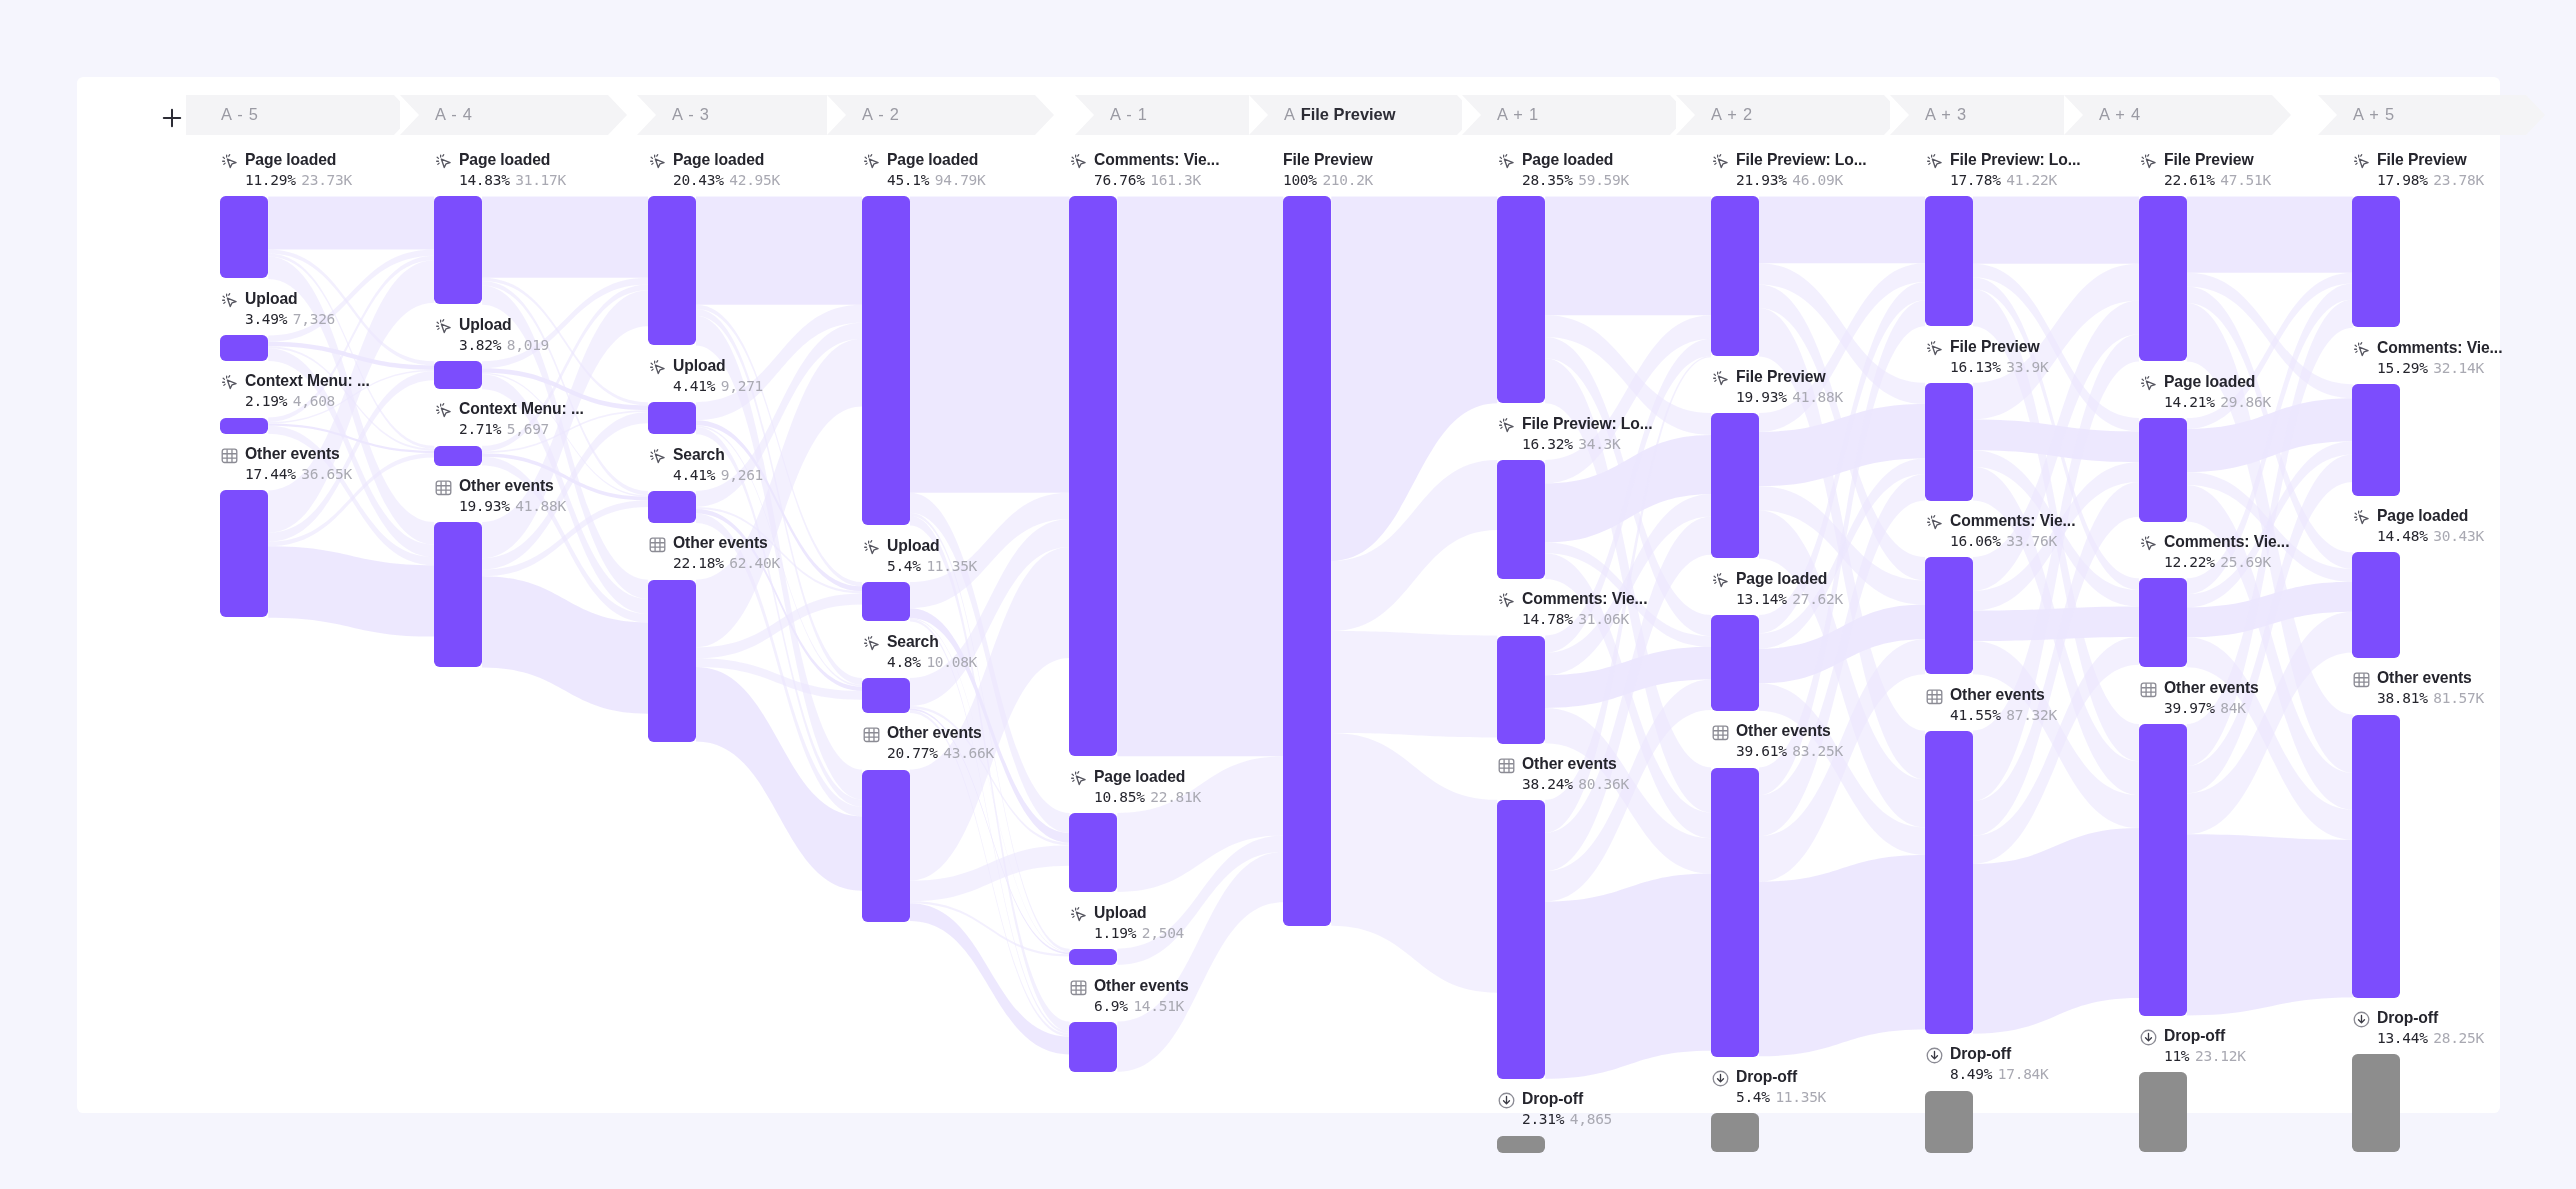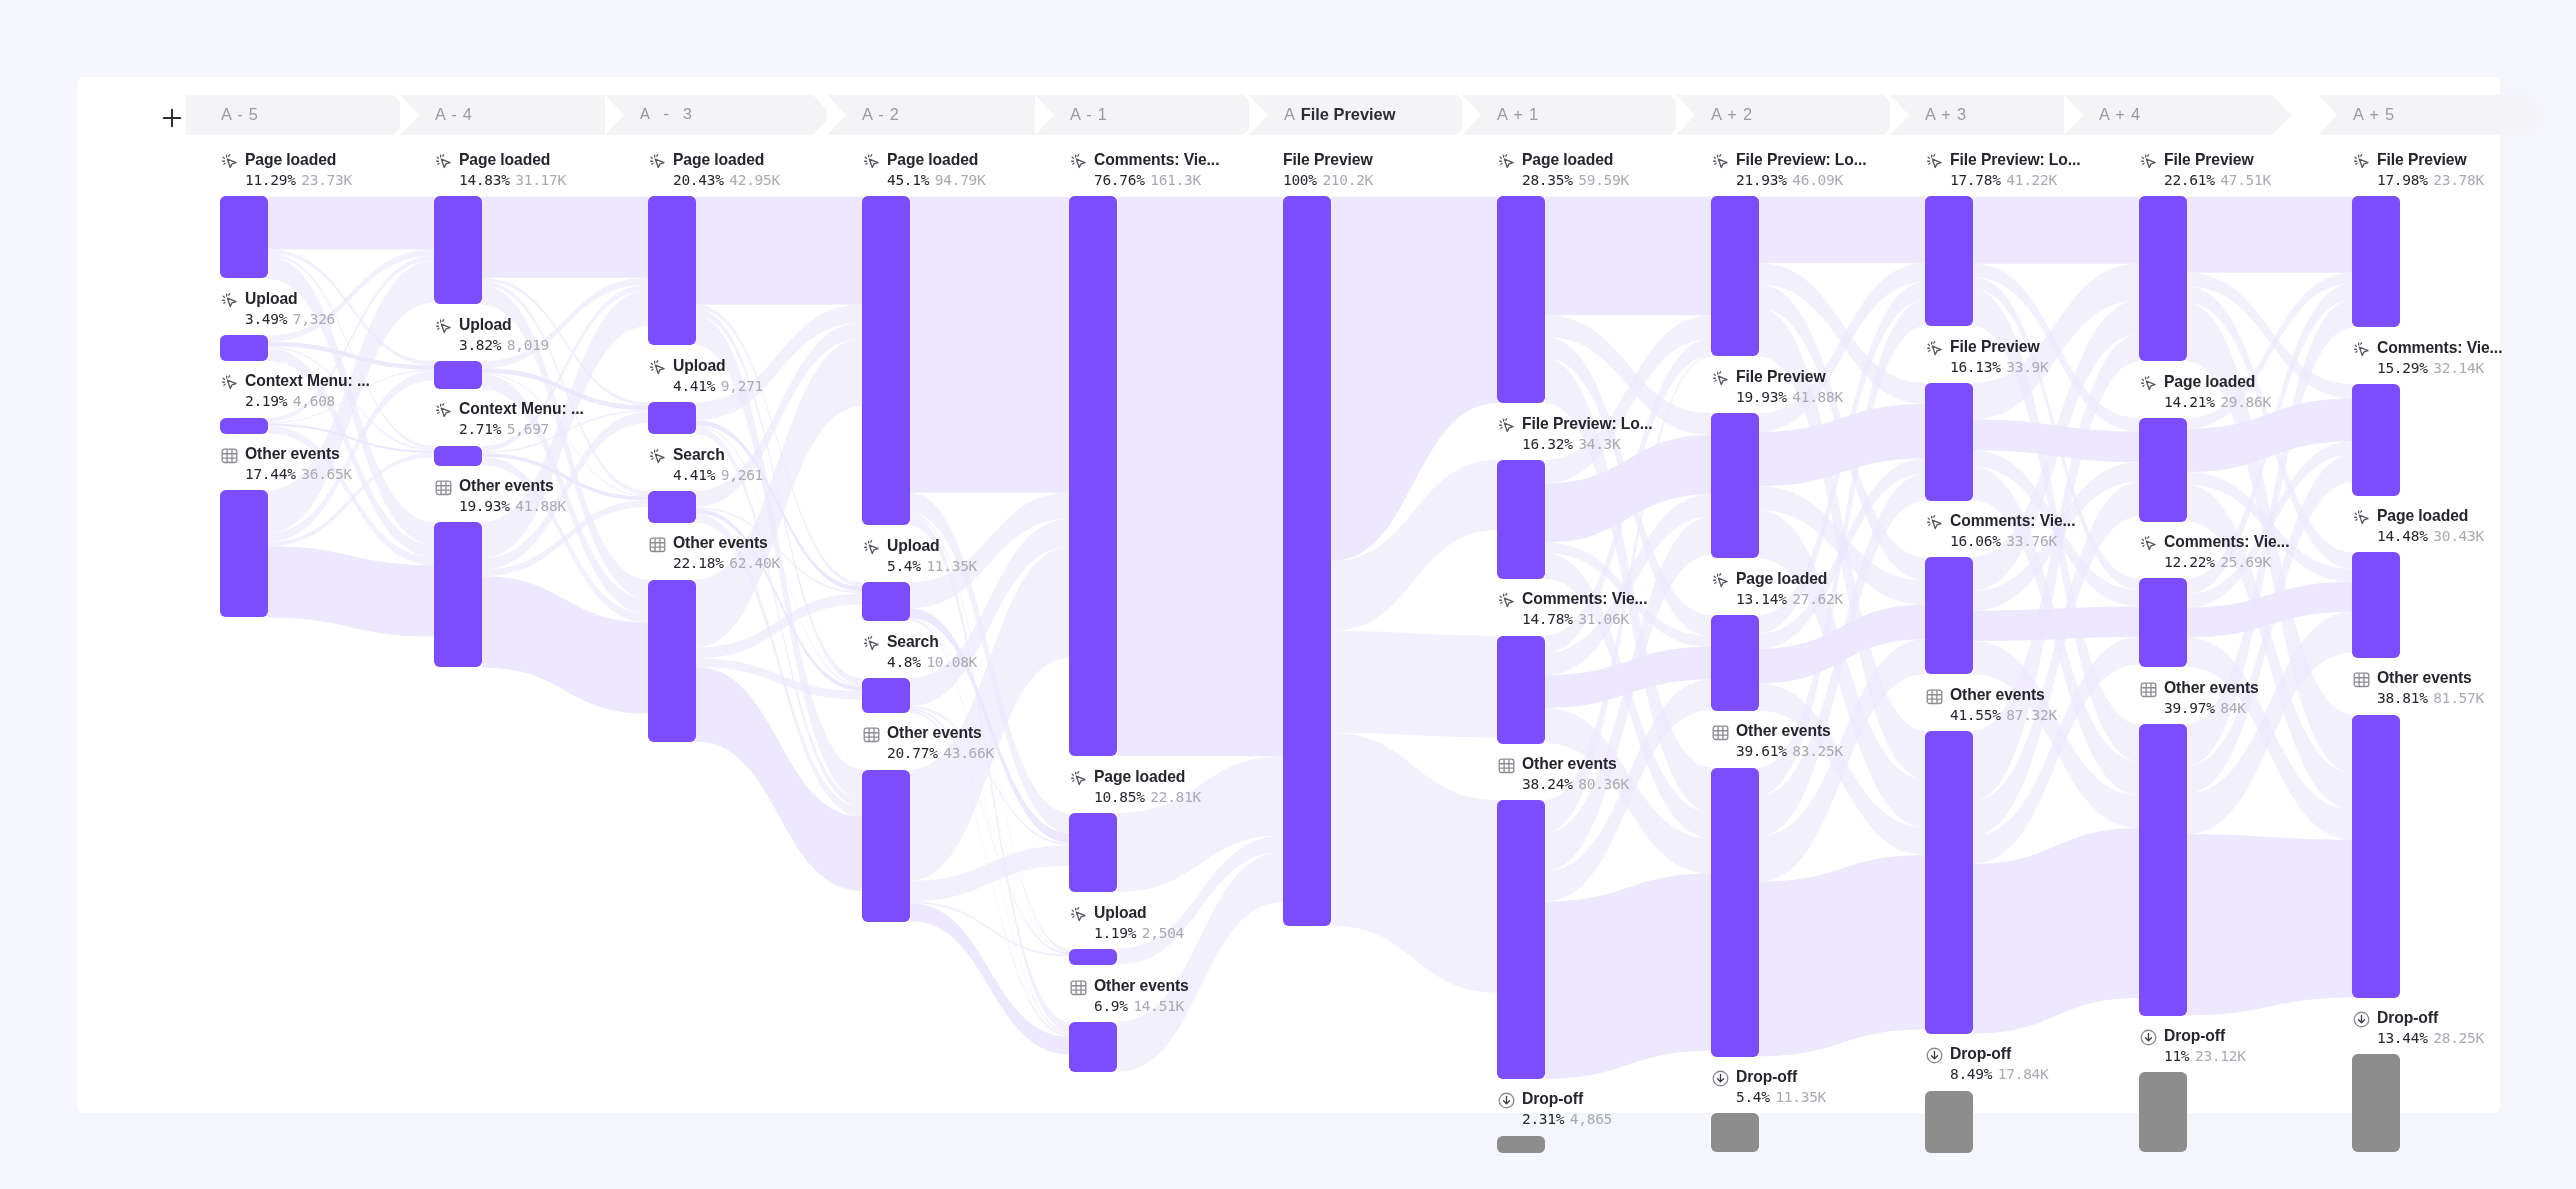--- a/index.html
+++ b/index.html
@@ -134,31 +134,31 @@
         <div class="step-chip first" style="left: 109px; width: 208px;">
           <span class="chip-body">
             <span>A - 5</span>
           </span>
         </div>
         <div class="step-chip" style="left: 323px; width: 208px;">
           <span class="chip-body">
             <span>A - 4</span>
           </span>
         </div>
-        <div class="step-chip" style="left: 528px; width: 208px; font-family: Liberation Mono, monospace;">
+        <div class="step-chip" style="left: 560px; width: 208px;">
           <span class="chip-body">
             <span>A - 3</span>
           </span>
         </div>
         <div class="step-chip" style="left: 750px; width: 208px;">
           <span class="chip-body">
             <span>A - 2</span>
           </span>
         </div>
-        <div class="step-chip" style="left: 958px; width: 208px;">
+        <div class="step-chip" style="left: 998px; width: 208px;">
           <span class="chip-body">
             <span>A - 1</span>
           </span>
         </div>
         <div class="step-chip current" style="left: 1172px; width: 208px;">
           <span class="chip-body">
             <span>A</span>
             <span class="chip-strong">File Preview</span>
           </span>
         </div>

